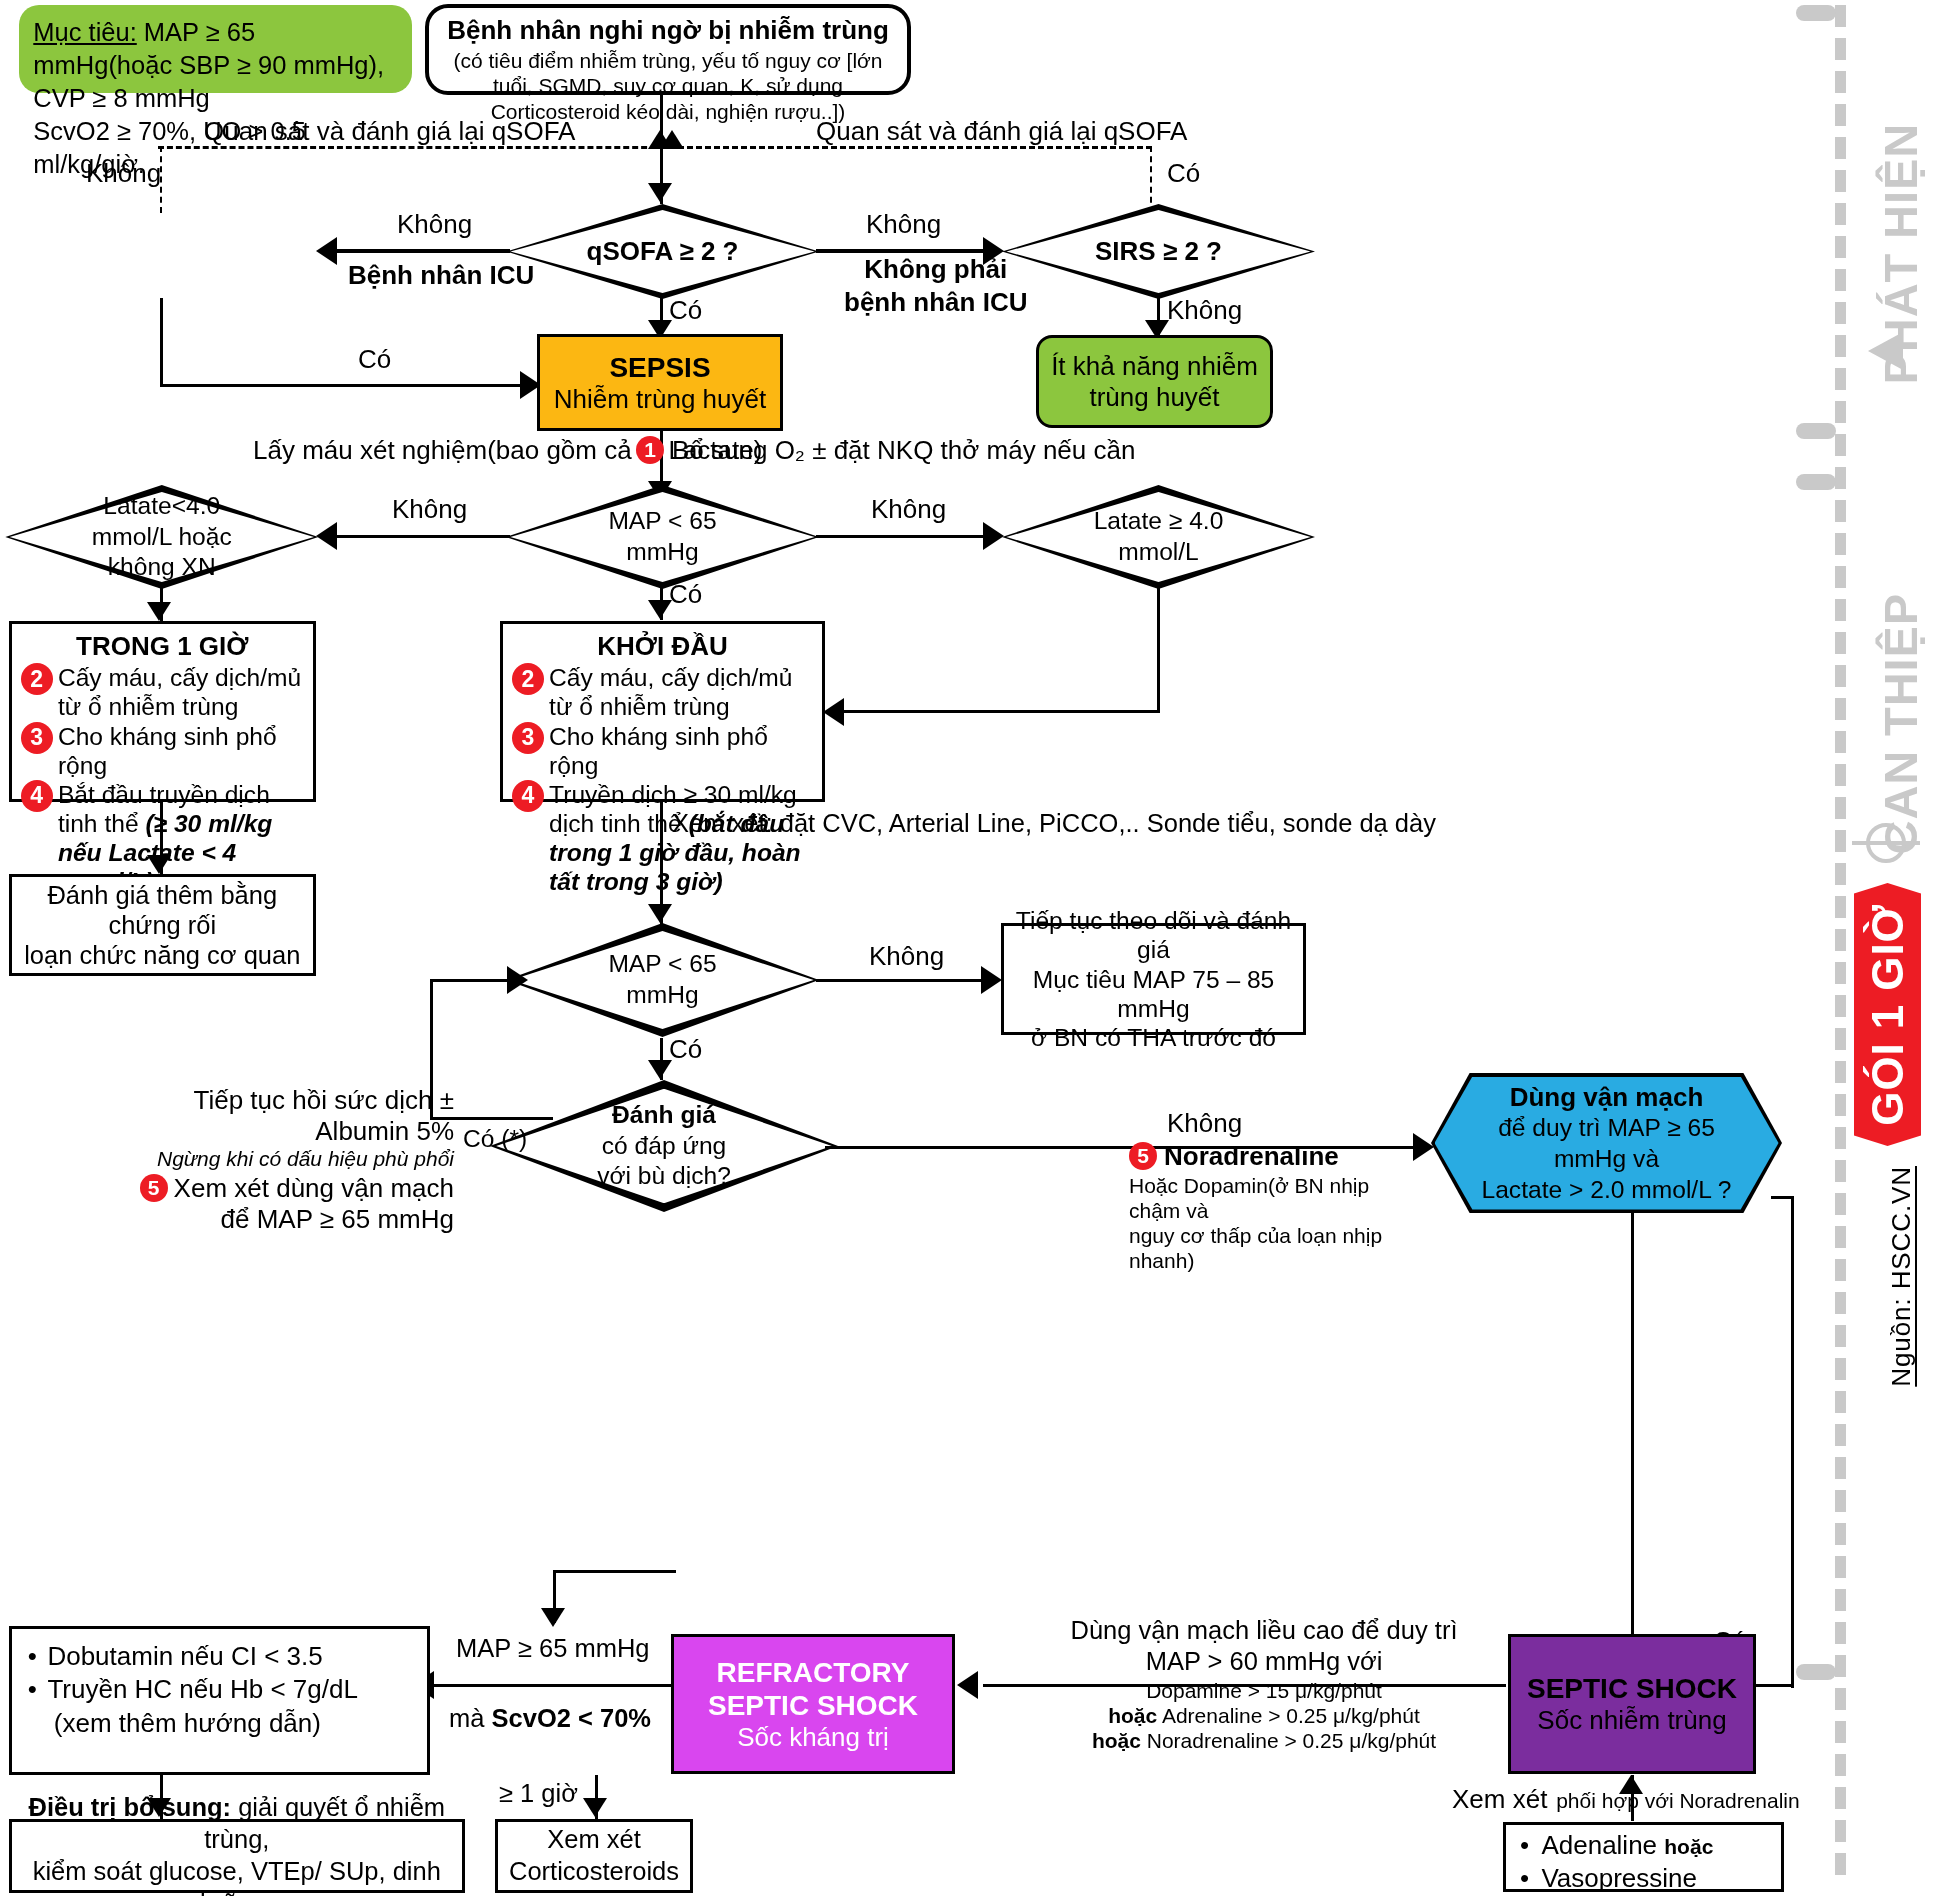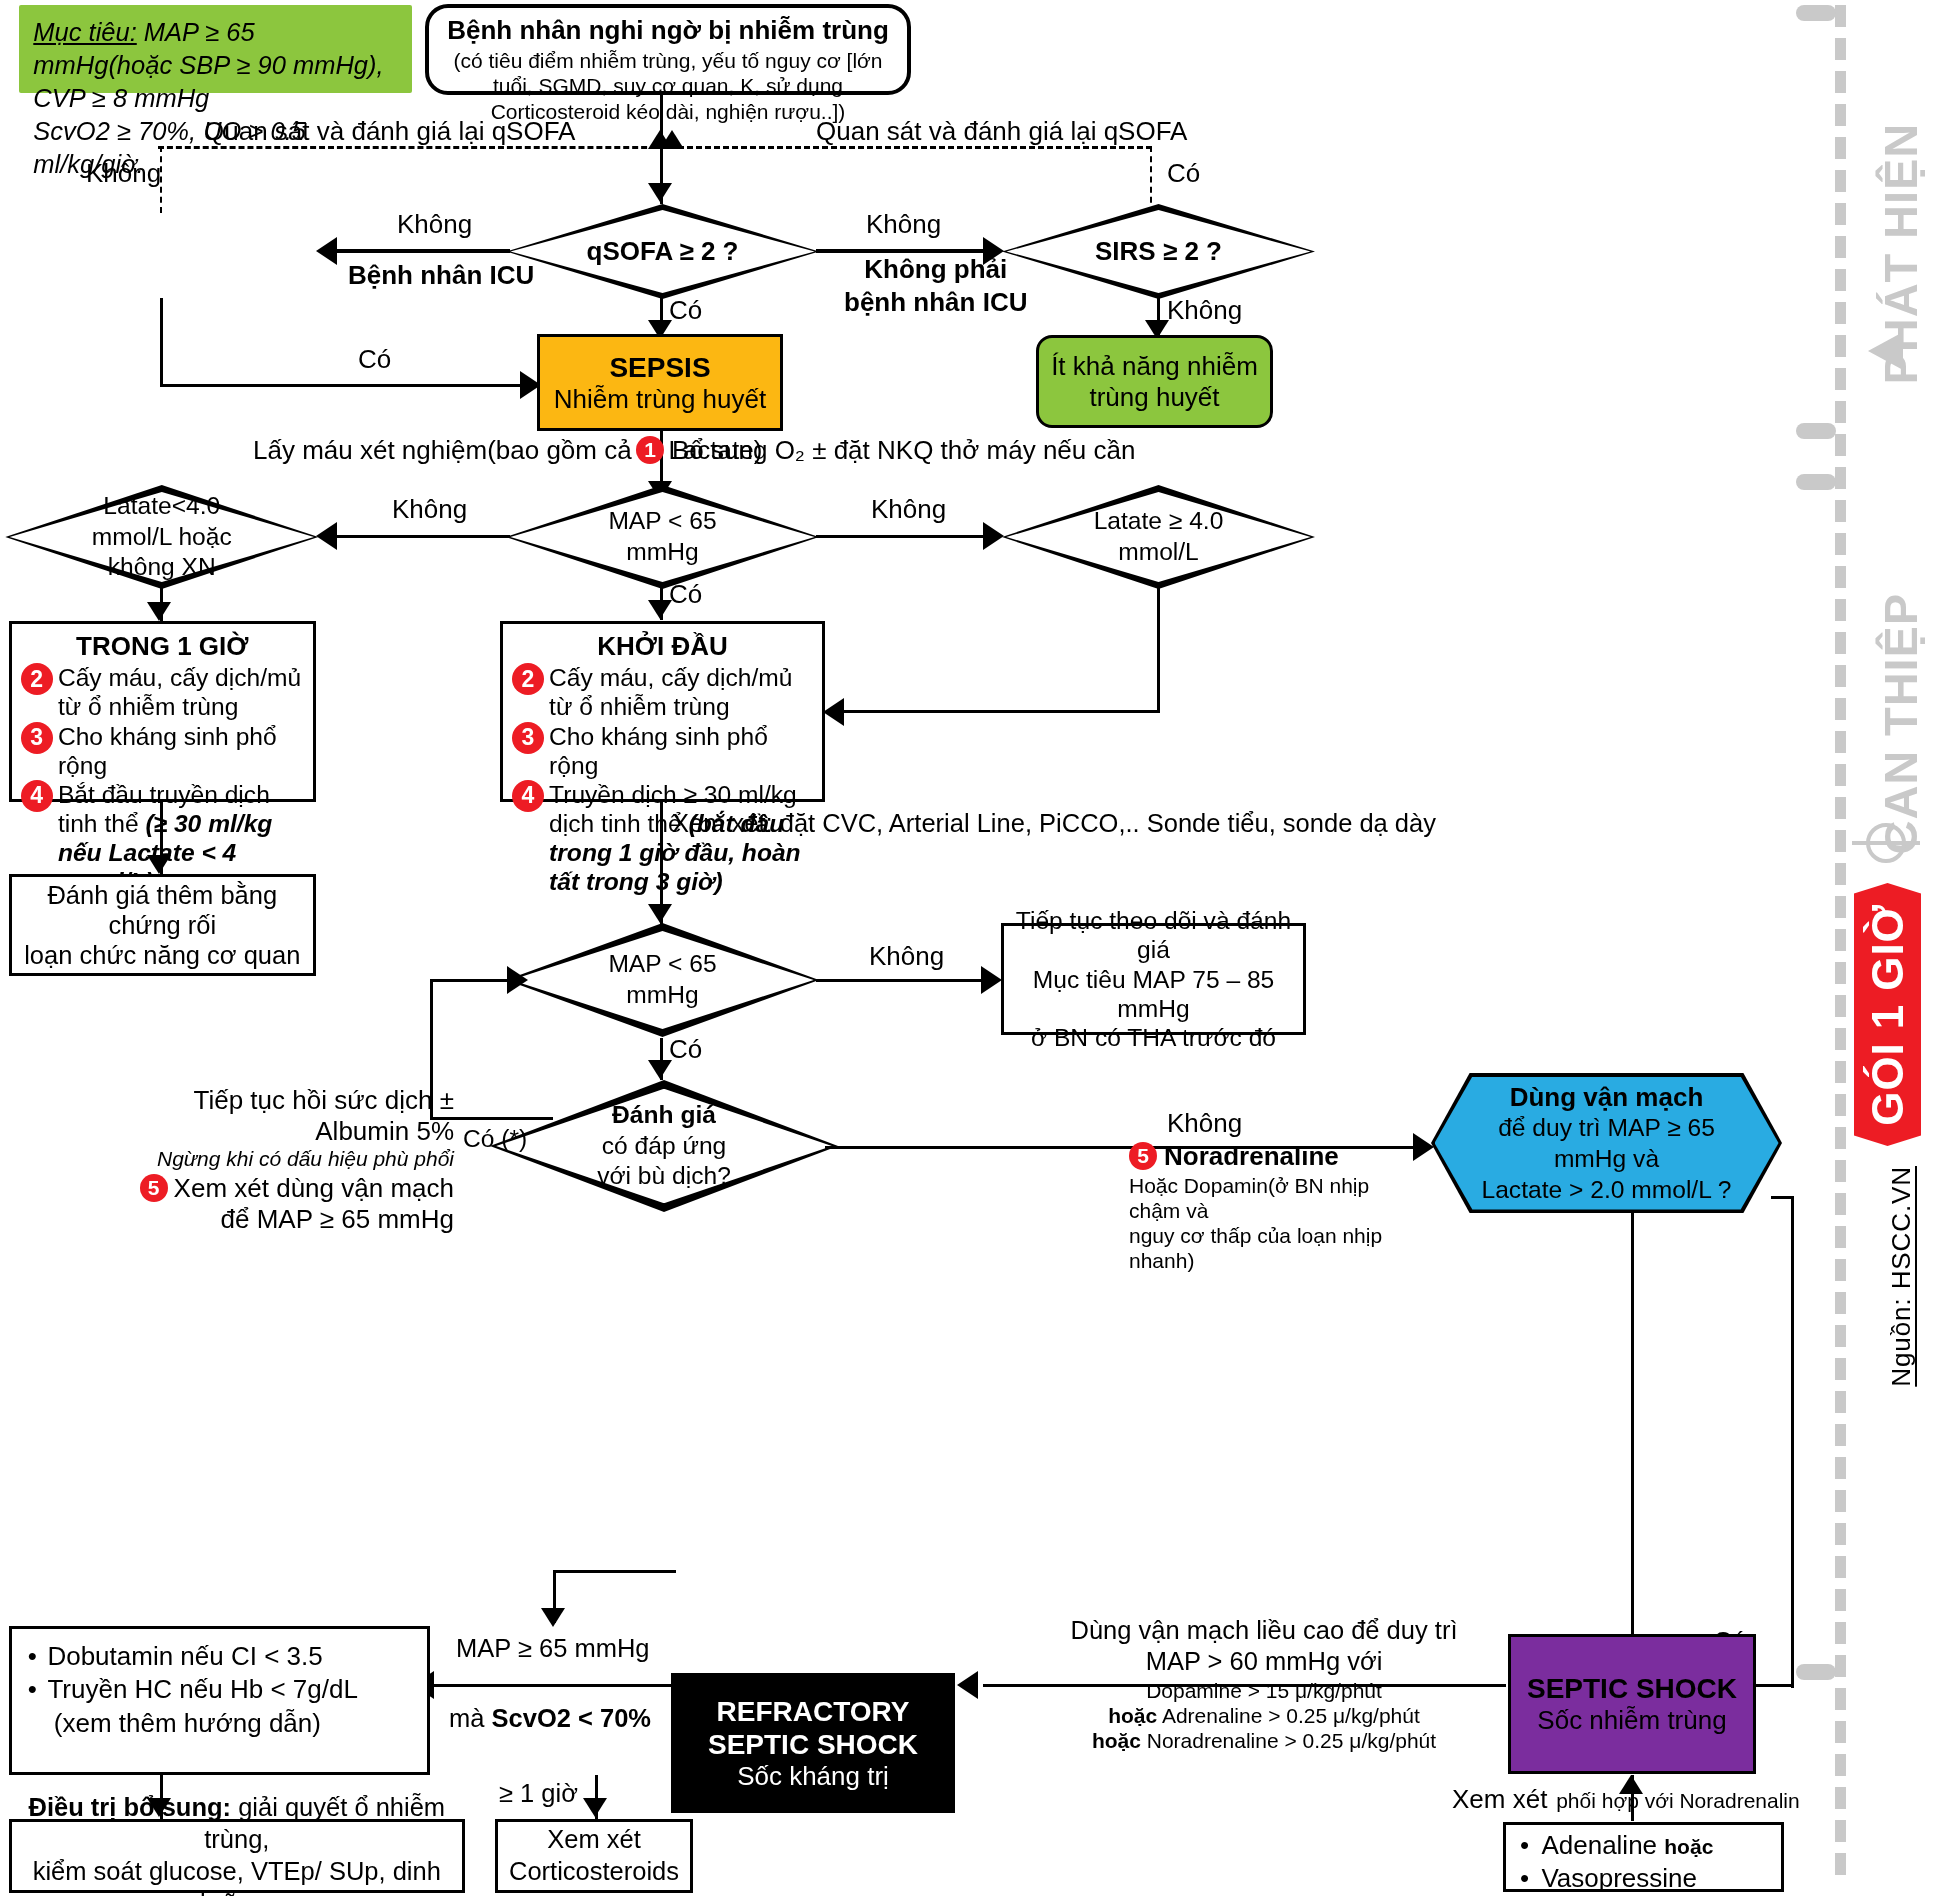--- a/index.html
+++ b/index.html
@@ -4,24 +4,24 @@
 <style>
   html,body{margin:0;padding:0;background:#fff;}
   body{font-family:"Liberation Sans","DejaVu Sans",sans-serif;color:#000;}
   #stage{position:relative;width:1947px;height:1896px;background:#fff;overflow:hidden;}
   .abs{position:absolute;box-sizing:border-box;}
   .ctr{display:flex;align-items:center;justify-content:center;text-align:center;}
 
   
   .box{border:3.5px solid #000;background:#fff;}
   .rbox{border:4.4px solid #000;border-radius:23px;background:#fff;}
-  .greenbox{background:#8CC63E;border-radius:2px;font-style:italic;}
+  .greenbox{background:#8CC63E;border-radius:20px;}
   .greenbox2{background:#8CC63E;border:3.5px solid #000;border-radius:16px;}
   .orangebox{background:#FCB712;border:3.5px solid #000;}
-  .navybox{background:#000000;border:3.5px solid #000;color:#fff;margin-top:39px;}
+  .navybox{background:#d946ef;border:3.5px solid #000;color:#fff;}
   .purplebox{background:#7B2D9E;border:3.5px solid #000;}
 
   
   .t{line-height:1.18;}
   .b{font-weight:bold;}
   .i{font-style:italic;}
   .u{text-decoration:underline;}
   .f32{font-size:28px;}
   .f30{font-size:26px;}
   .f29{font-size:25.5px;}

